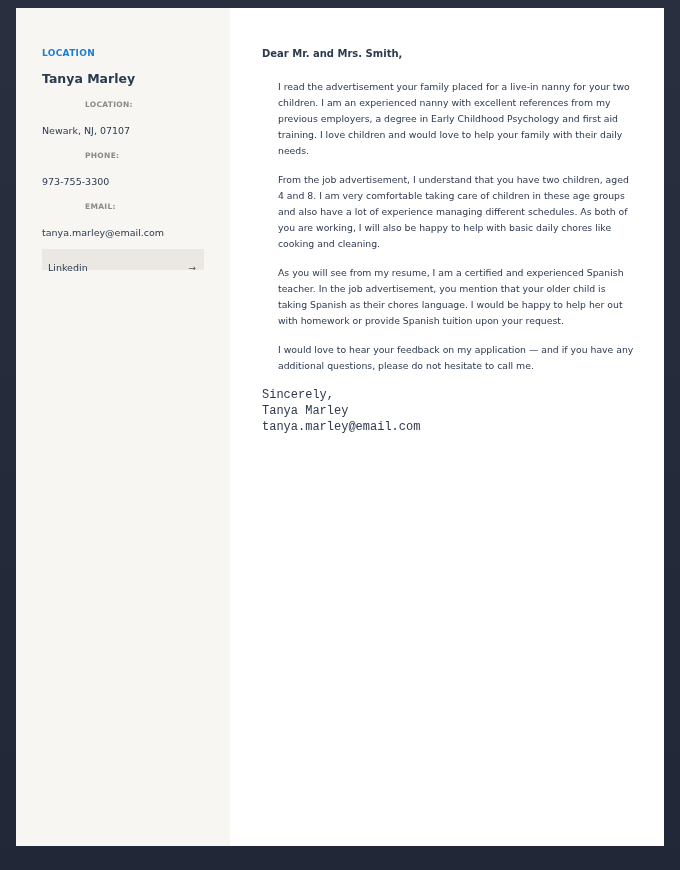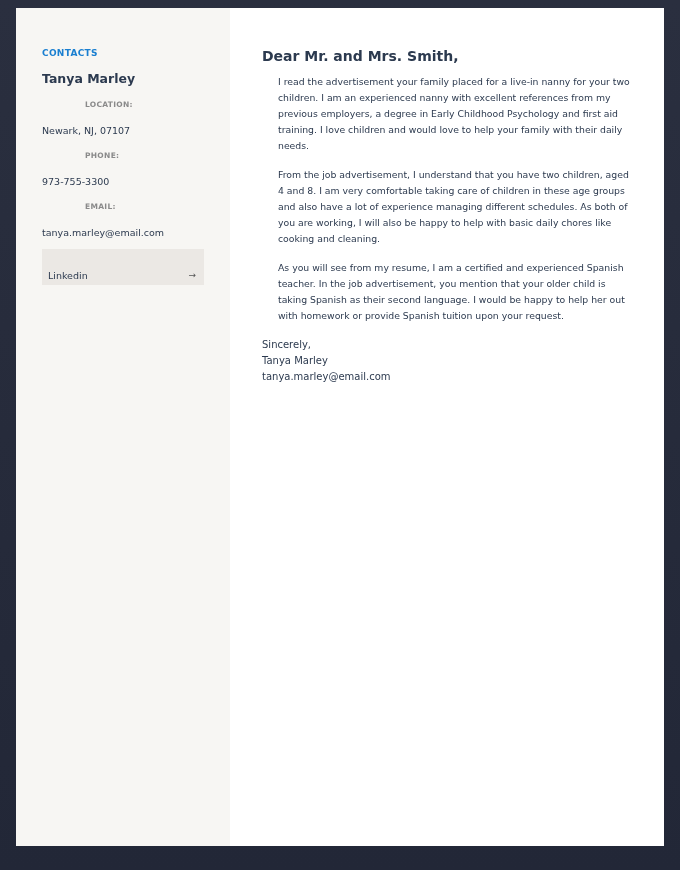--- a/index.html
+++ b/index.html
@@ -27,51 +27,52 @@
   }
   .contacts-heading {
     color:#1a7fd0; font-weight:bold; font-size:9px; letter-spacing:0.3px;
     margin:0 0 13px 0;
   }
   .name { font-size:12.5px; font-weight:bold; color:#2c3a4f; margin:0 0 14px 0; }
   .label { font-size:7.5px; font-weight:bold; color:#8a8a8a; letter-spacing:0.3px; margin:0 0 7px 0;padding-left:43px; }
   .value { font-size:9.5px; color:#2c3a4f; margin:16px 0 15px 0; }
   .link-btn {
     display:flex; justify-content:space-between; align-items:center;
-    background:#ebe8e4; height:36px; padding:16px 8px 0 6px; box-sizing:border-box;
+    background:#ebe8e4; height:21px; padding:16px 8px 0 6px; box-sizing:border-box;
     font-size:9.5px; color:#2c3a4f; margin-top:-4px; cursor:pointer;
   }
   .arrow { font-size:9px; color:#555; }
-  .salutation { font-size:14px; font-weight:bold; margin:0 0 10px 0; }
+  .salutation { font-size:10px; font-weight:bold; margin:0 0 20px 0; }
   .para { font-size:9.3px; line-height:16px; margin:0 0 13px 16px; color:#2c3a4f; }
-  .closing div { font-size:10px; line-height:16px; }
+  .closing div { font-size:12px; line-height:16px;font-family:Liberation Mono, monospace; }
 </style>
 </head>
 <body>
 
 <div class="frame"></div>
 <div class="page">
   <div class="sidebar">
-    <div class="contacts-heading">CONTACTS</div>
+    <div class="contacts-heading">LOCATION</div>
     <div class="name">Tanya Marley</div>
     <div class="label">LOCATION:</div>
     <div class="value">Newark, NJ, 07107</div>
     <div class="label">PHONE:</div>
     <div class="value">973-755-3300</div>
     <div class="label">EMAIL:</div>
     <div class="value">tanya.marley@email.com</div>
     <div class="link-btn">
       <span>Linkedin</span>
       <span class="arrow">→</span>
     </div>
   </div>
   <div class="main">
     <div class="salutation">Dear Mr. and Mrs. Smith,</div>
     <p class="para">I read the advertisement your family placed for a live-in nanny for your two children. I am an experienced nanny with excellent references from my previous employers, a degree in Early Childhood Psychology and first aid training. I love children and would love to help your family with their daily needs.</p>
     <p class="para">From the job advertisement, I understand that you have two children, aged 4 and 8. I am very comfortable taking care of children in these age groups and also have a lot of experience managing different schedules. As both of you are working, I will also be happy to help with basic daily chores like cooking and cleaning.</p>
-    <p class="para">As you will see from my resume, I am a certified and experienced Spanish teacher. In the job advertisement, you mention that your older child is taking Spanish as their second language. I would be happy to help her out with homework or provide Spanish tuition upon your request.</p>
+    <p class="para">As you will see from my resume, I am a certified and experienced Spanish teacher. In the job advertisement, you mention that your older child is taking Spanish as their chores language. I would be happy to help her out with homework or provide Spanish tuition upon your request.</p>
+    <p class="para">I would love to hear your feedback on my application — and if you have any additional questions, please do not hesitate to call me.</p>
     <div class="closing">
       <div>Sincerely,</div>
       <div>Tanya Marley</div>
       <div>tanya.marley@email.com</div>
     </div>
   </div>
 </div>
 
 </body></html>

